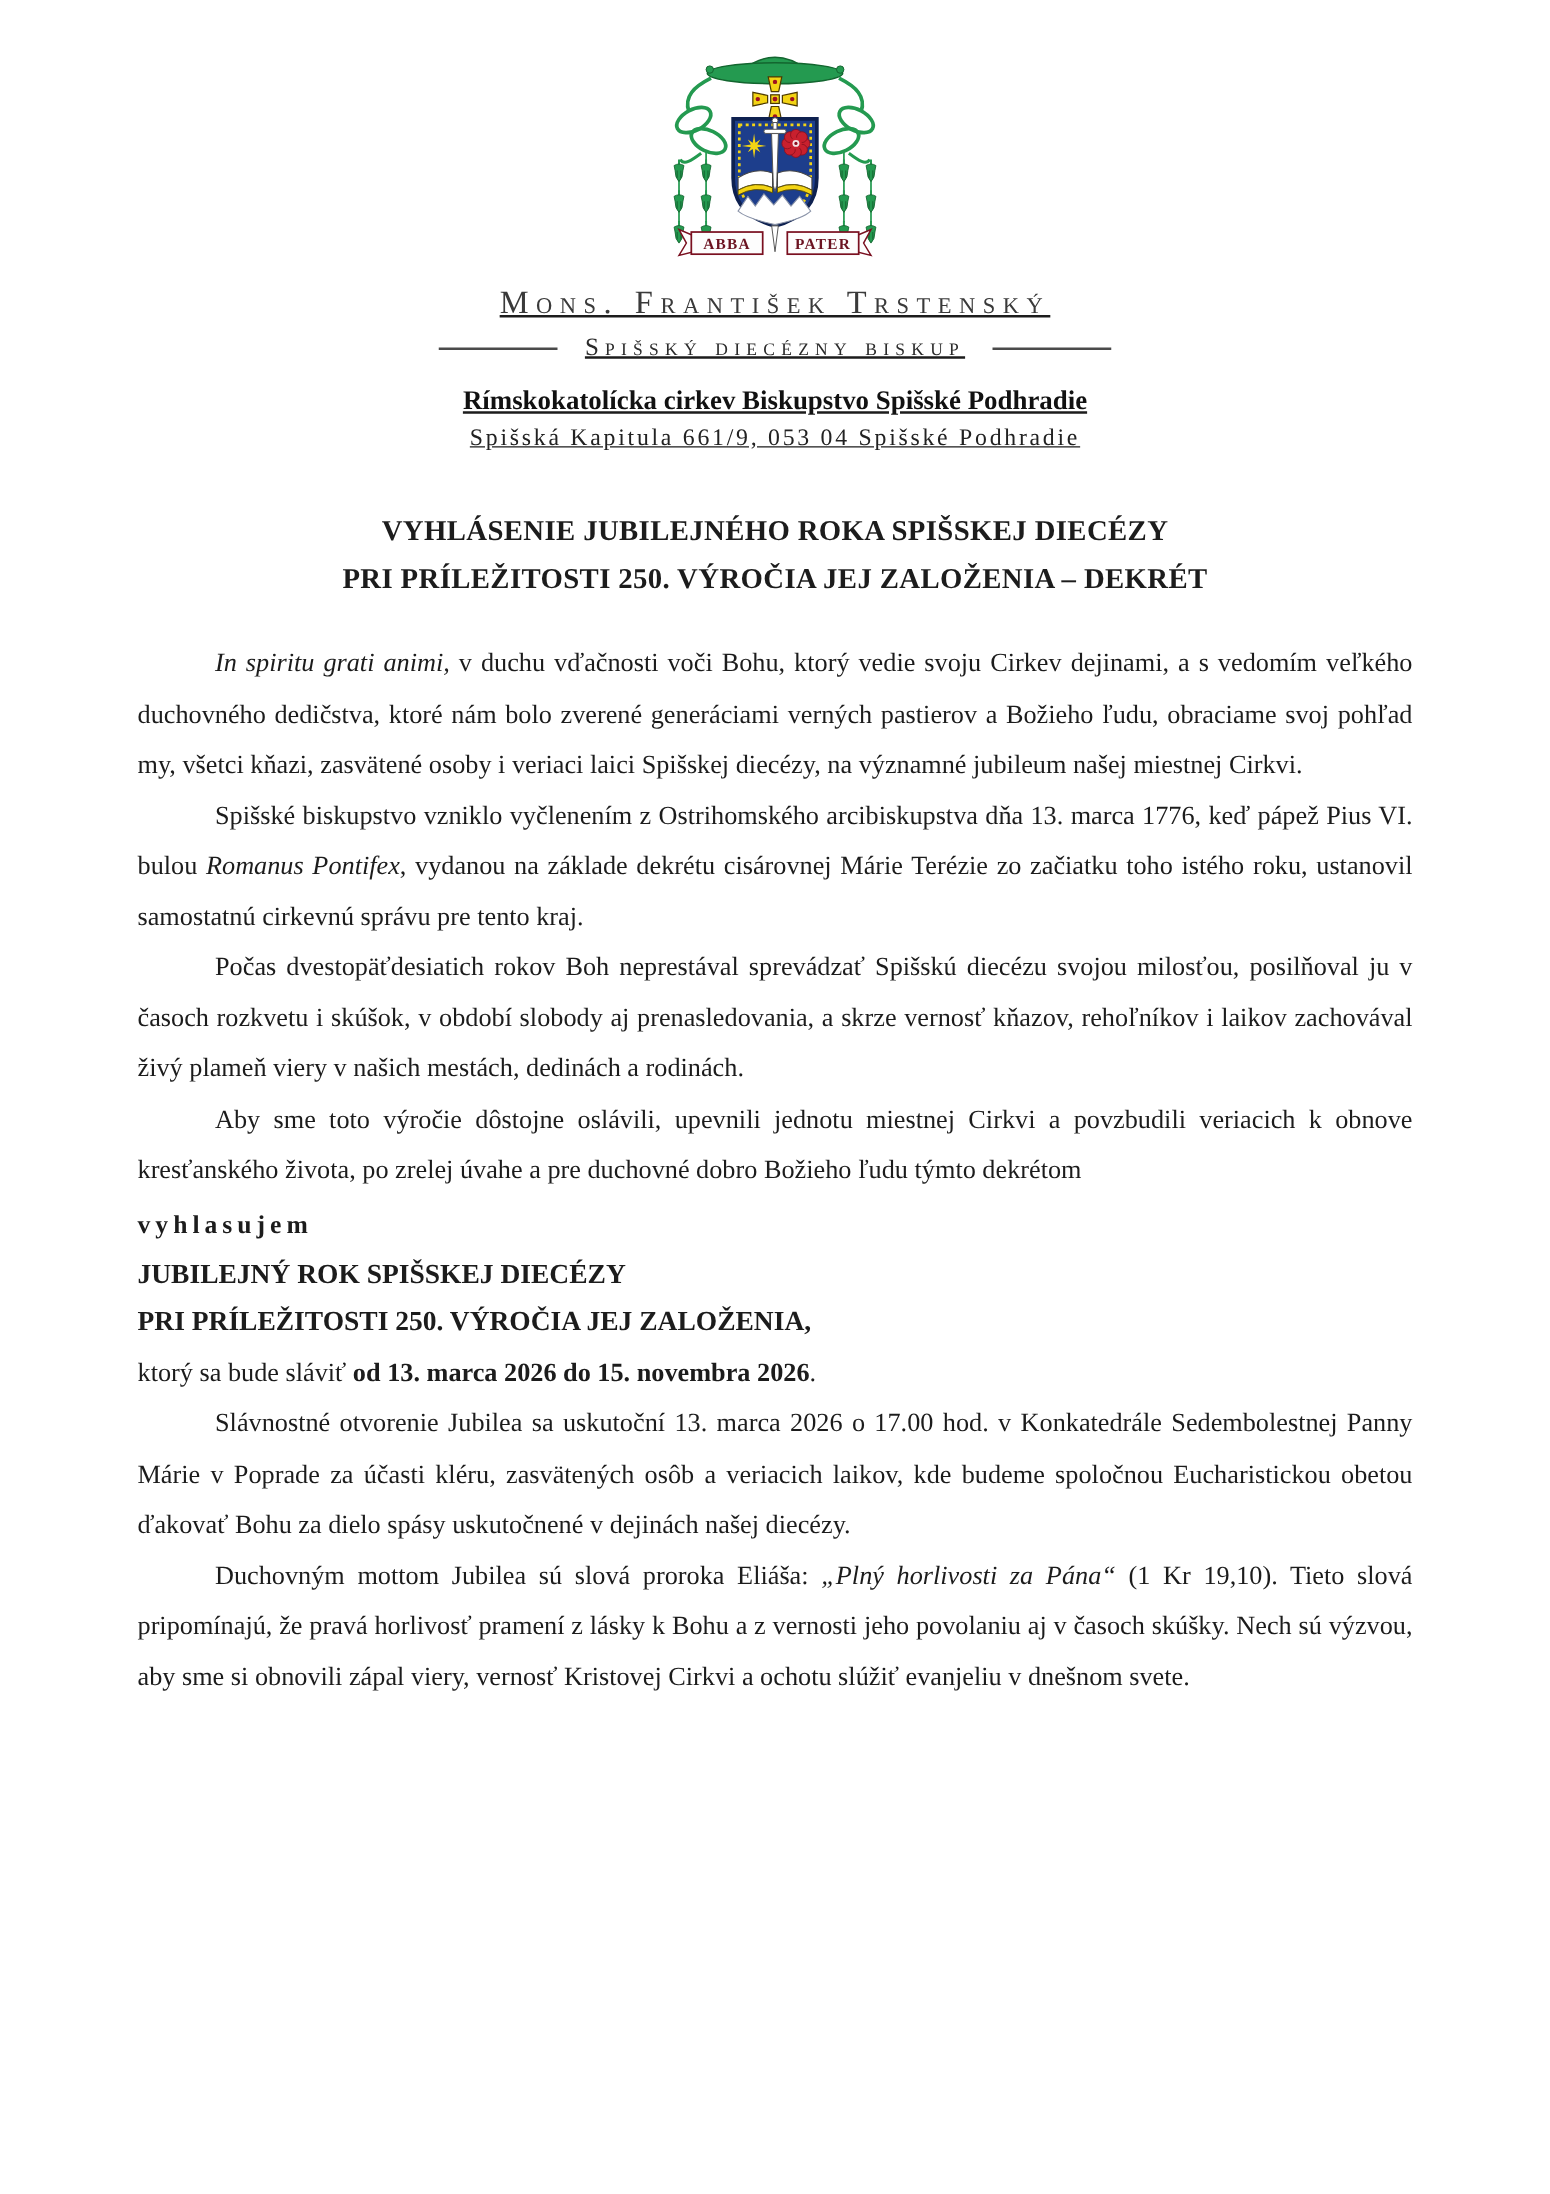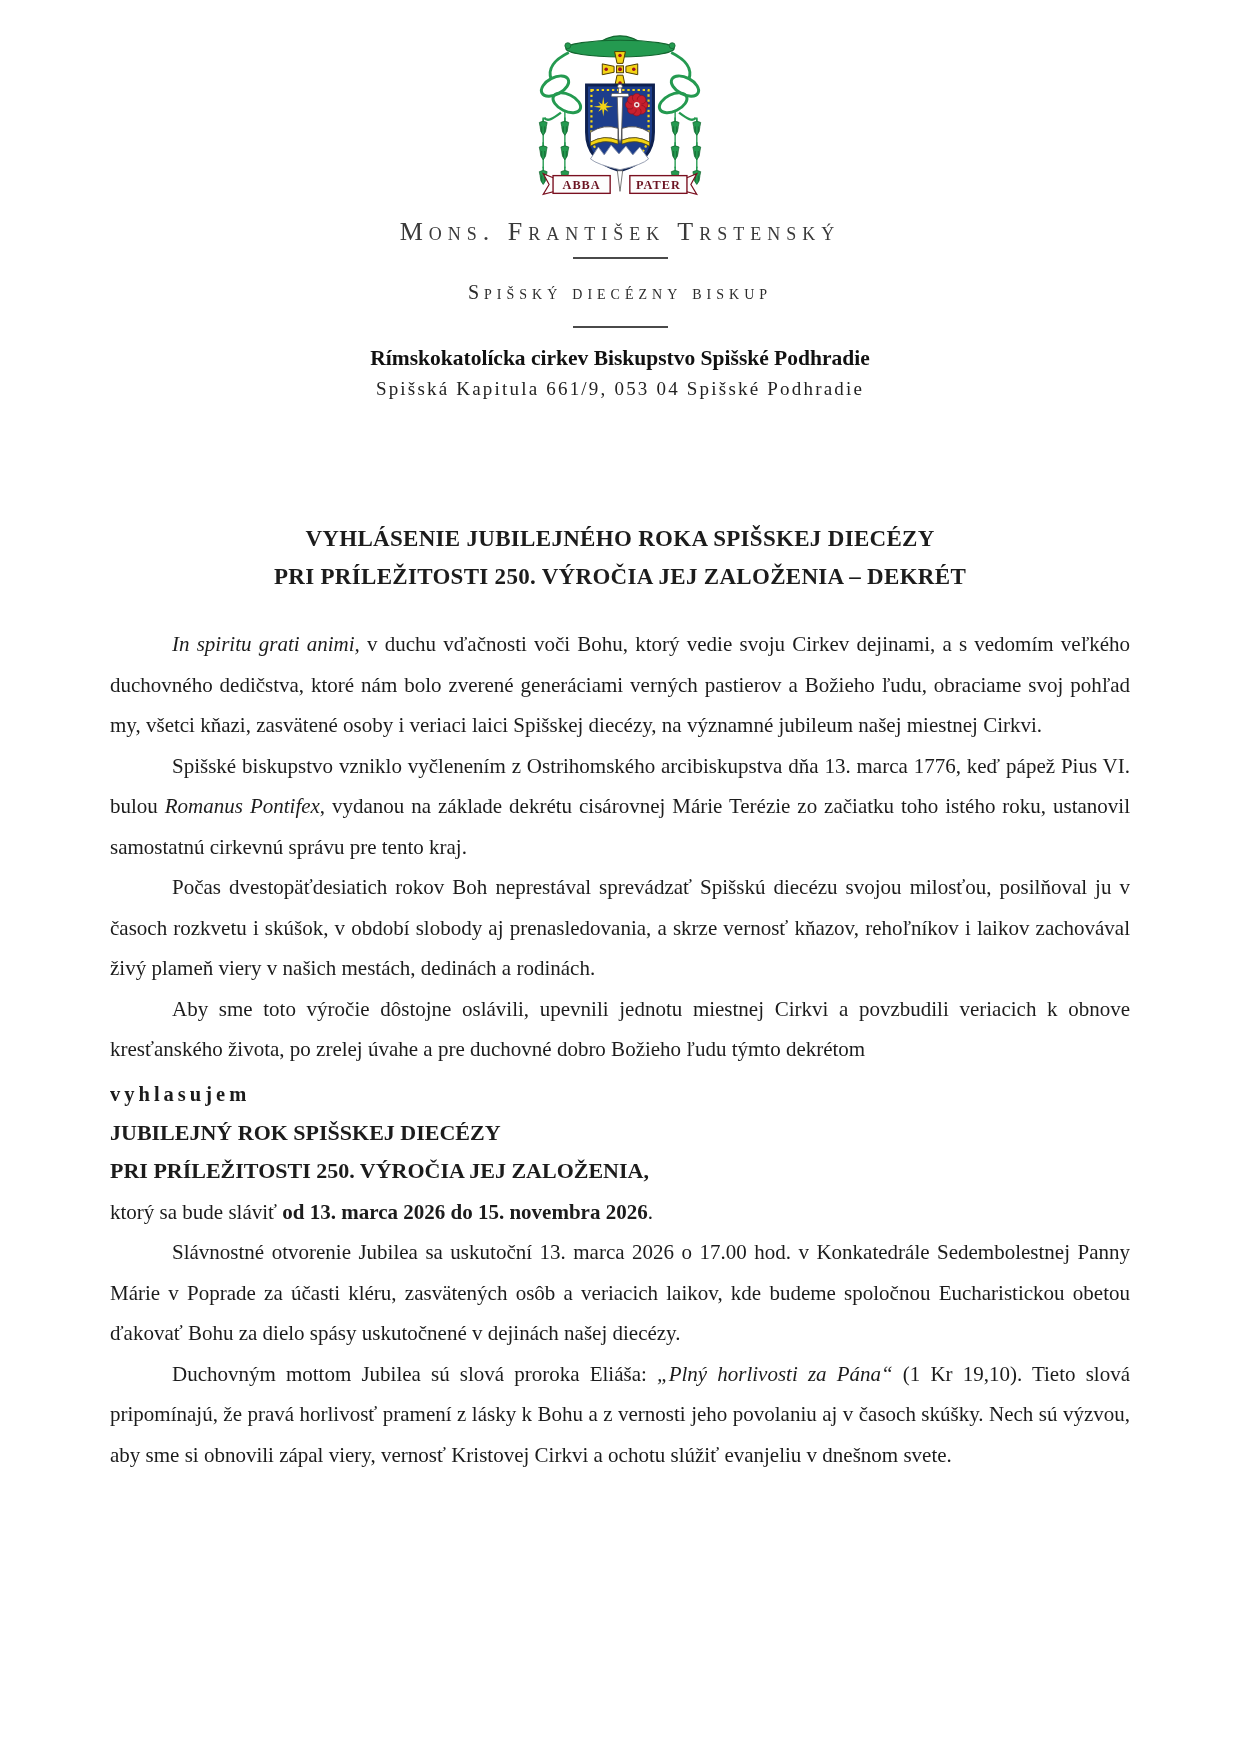--- a/index.html
+++ b/index.html
@@ -6,40 +6,40 @@
     --green:#249a50; --blue:#1d3e8c; --gold:#f3d414; --rose:#c8202e;
     --banner-ink:#6b1321; --ink:#1c1c1c;
   }
   html,body{margin:0;padding:0;background:#e8e8e8;}
   .page{
     width:1240px;height:1755px;background:#ffffff;position:relative;
     margin:0 auto;font-family:"Liberation Serif", serif;color:var(--ink);
     overflow:hidden;
   }
   
-  .letterhead{text-align:center;padding-top:24px;}
+  .letterhead{text-align:center;padding-top:34px;text-decoration:underline;}
   .crest{width:256px;margin:0 auto;}
   .crest svg{display:block;width:256px;height:auto;}
   .lh-name{
     margin-top:14px;font-variant:small-caps;font-size:26px;
     letter-spacing:6px;color:#3a3a3a;
   }
   .lh-title-row{
-    margin-top:10px;display:flex;align-items:center;justify-content:center;gap:22px;flex-direction:column;
+    margin-top:10px;display:flex;align-items:center;justify-content:center;gap:22px;
   }
   .lh-rule{display:inline-block;width:95px;border-top:2px solid #4a4a4a;height:0;}
   .lh-title{
     font-variant:small-caps;font-size:20px;letter-spacing:5px;color:#2b2b2b;
   }
   .lh-org{margin-top:18px;font-size:21.5px;font-weight:bold;color:#111;}
   .lh-addr{margin-top:7px;font-size:19px;letter-spacing:2.2px;color:#222;}
   
   .content{padding:0 110px;}
   .doc-title{
-    margin:120px 0 0;text-align:center;font-size:23px;font-weight:bold;
+    margin:44px 0 0;text-align:center;font-size:23px;font-weight:bold;
     line-height:38px;letter-spacing:0.3px;
   }
   .paras{margin-top:28px;}
   .para{
     margin:0;font-size:21px;line-height:40.5px;text-align:justify;
     text-indent:62px;hyphens:auto;-webkit-hyphens:auto;
   }
   .para.no-indent{text-indent:0;}
   .seg-italic{font-style:italic;}
   .seg-bold{font-weight:bold;}

